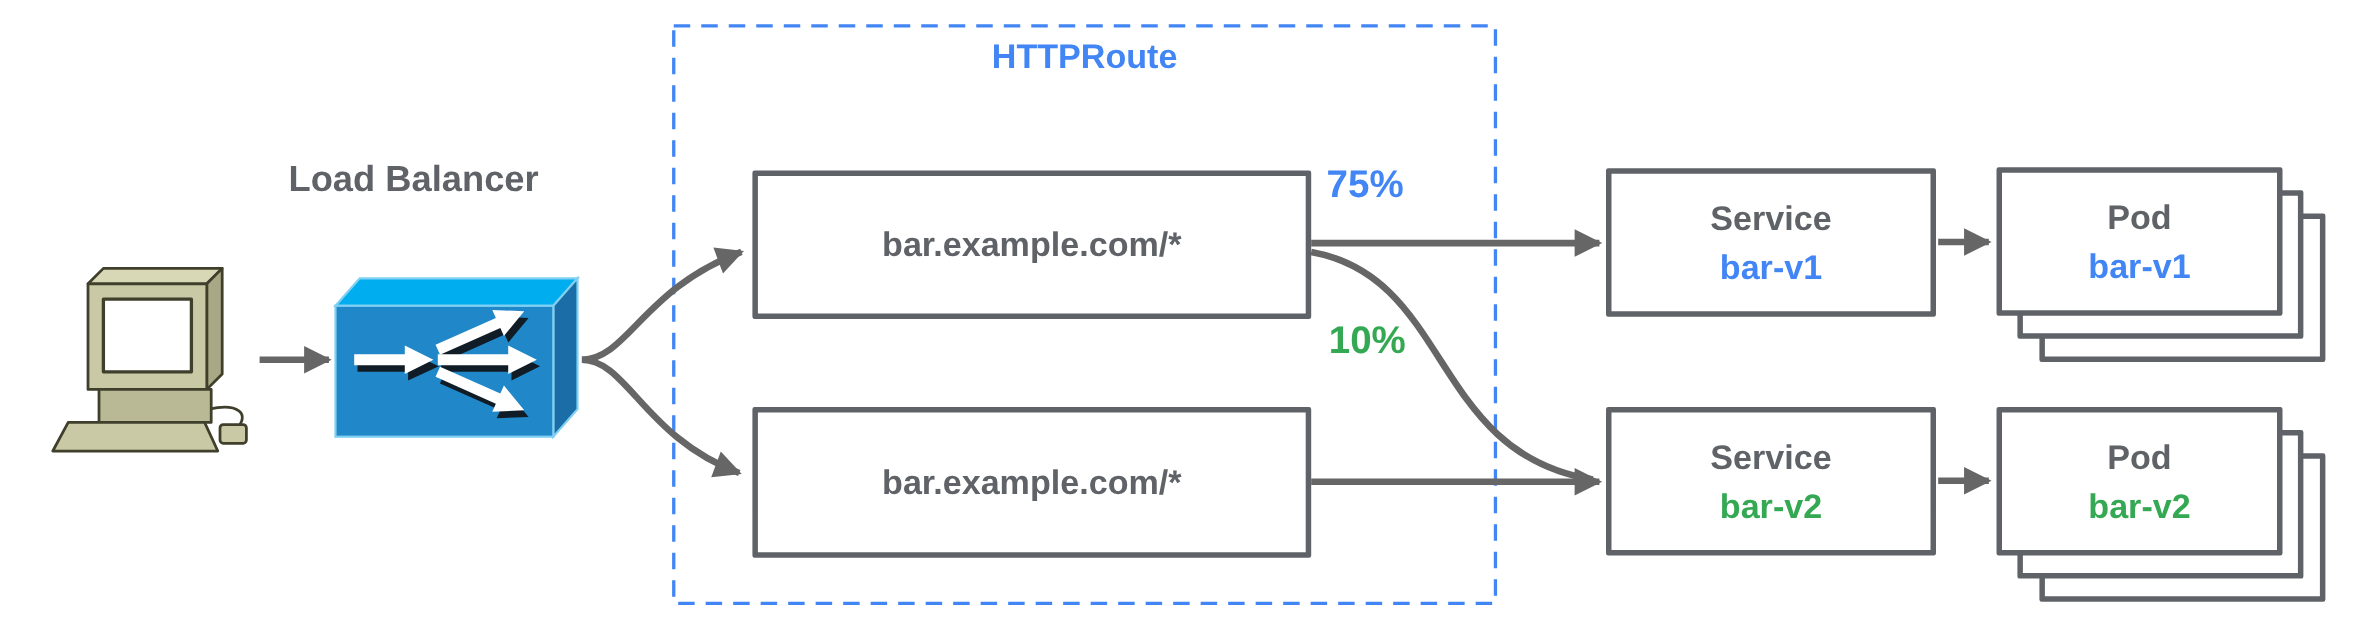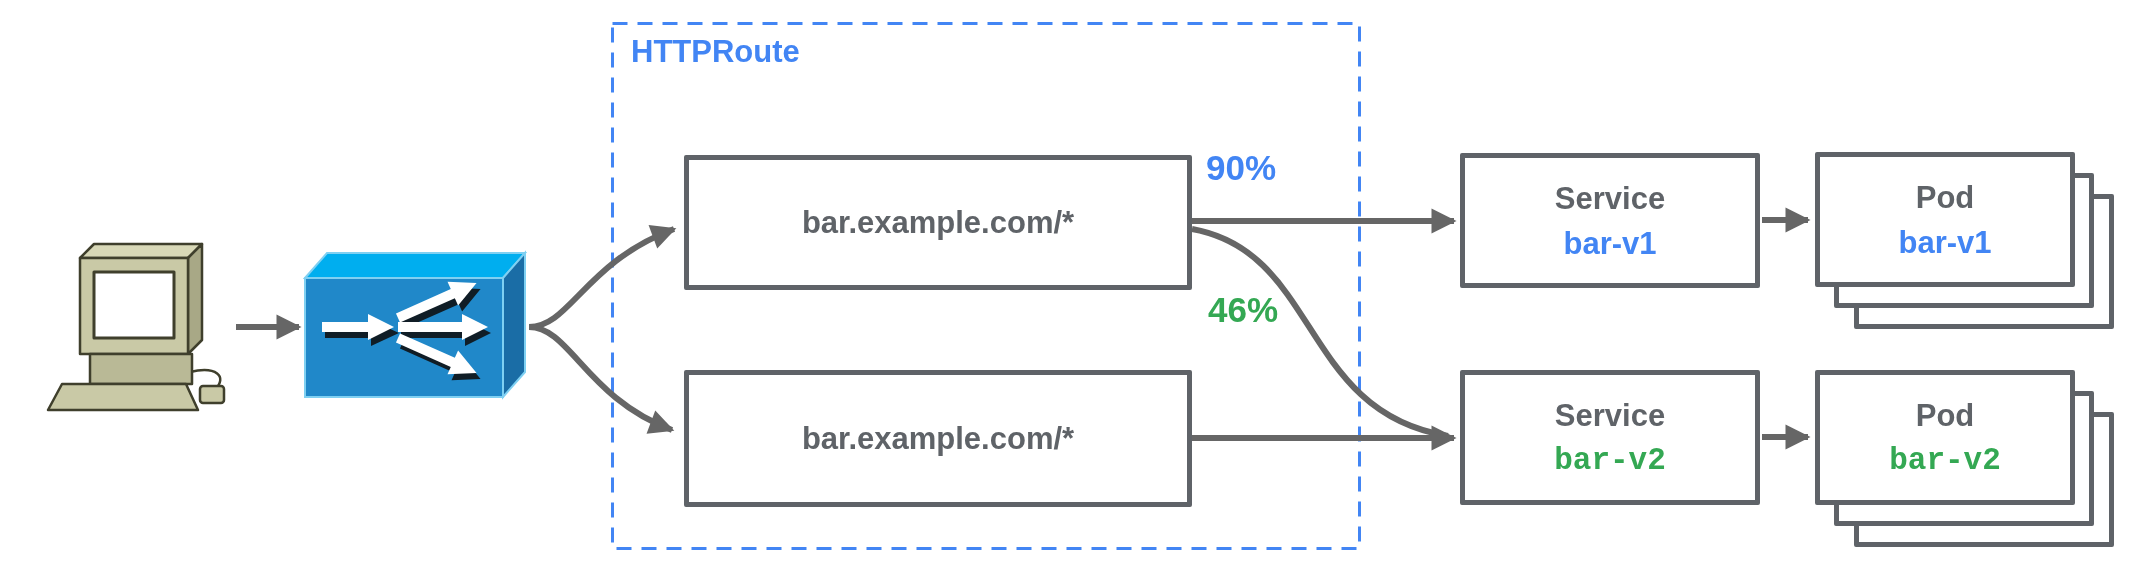--- a/index.html
+++ b/index.html
@@ -22,27 +22,27 @@
     position:absolute;box-sizing:border-box;border:5px solid var(--gray-text);
     background:#ffffff;border-radius:2px;
     display:flex;flex-direction:column;align-items:center;justify-content:center;
     text-align:center;color:var(--gray-text);font-size:31px;line-height:45px;
   }
   .card{
     position:absolute;box-sizing:border-box;width:260px;height:135px;
     border:5px solid var(--gray-text);background:#ffffff;border-radius:2px;
   }
   .blue{color:var(--accent-blue);}
-  .green{color:var(--accent-green);font-family:Liberation Mono, monospace;}
+  .green{color:var(--accent-green);}
   .lb-label{
     position:absolute;left:226px;top:144px;width:300px;text-align:center;
     font-size:33px;color:var(--gray-text);white-space:nowrap;
   }
   .route-group-title{
-    position:absolute;left:631px;top:28px;width:748px;
+    position:absolute;left:612px;top:28px;width:748px;text-align:center;
     font-size:31px;line-height:48px;color:var(--accent-blue);
   }
   .pct{position:absolute;font-size:35px;white-space:nowrap;}
   .pct-90{left:1206px;top:148px;color:var(--accent-blue);}
   .pct-10{left:1208px;top:290px;color:var(--accent-green);}
   .stroke-arrow{stroke:var(--arrow-gray);stroke-width:6;fill:none;}
   .dashed-rect{stroke:var(--accent-blue);stroke-width:3;fill:none;stroke-dasharray:15 10;}
 </style>
 </head>
 <body>
@@ -105,35 +105,36 @@
     <path class="stroke-arrow" d="M1192,221 L1454,221" marker-end="url(#ah)"></path>
 
     <path class="stroke-arrow" d="M1192,229 C1320,252 1300,412 1448,436"></path>
 
     <path class="stroke-arrow" d="M1192,438 L1454,438" marker-end="url(#ah)"></path>
 
     <path class="stroke-arrow" d="M1762,220 L1808,220" marker-end="url(#ah)"></path>
     <path class="stroke-arrow" d="M1762,437 L1808,437" marker-end="url(#ah)"></path>
   </svg>
 
+  <div class="lb-label">Load Balancer</div>
 
   <div class="route-group-title">
     <div>HTTPRoute</div>
   </div>
 
   <div class="box" style="left:684px;top:155px;width:508px;height:135px;">
     <div>bar.example.com/*</div>
   </div>
 
   <div class="box" style="left:684px;top:370px;width:508px;height:137px;">
     <div>bar.example.com/*</div>
   </div>
 
-  <div class="pct pct-90">90%</div>
-  <div class="pct pct-10">46%</div>
+  <div class="pct pct-90">75%</div>
+  <div class="pct pct-10">10%</div>
 
   <div class="box" style="left:1460px;top:153px;width:300px;height:135px;">
     <div>Service</div>
     <div class="blue">bar-v1</div>
   </div>
 
   <div class="box" style="left:1460px;top:370px;width:300px;height:135px;">
     <div>Service</div>
     <div class="green">bar-v2</div>
   </div>

